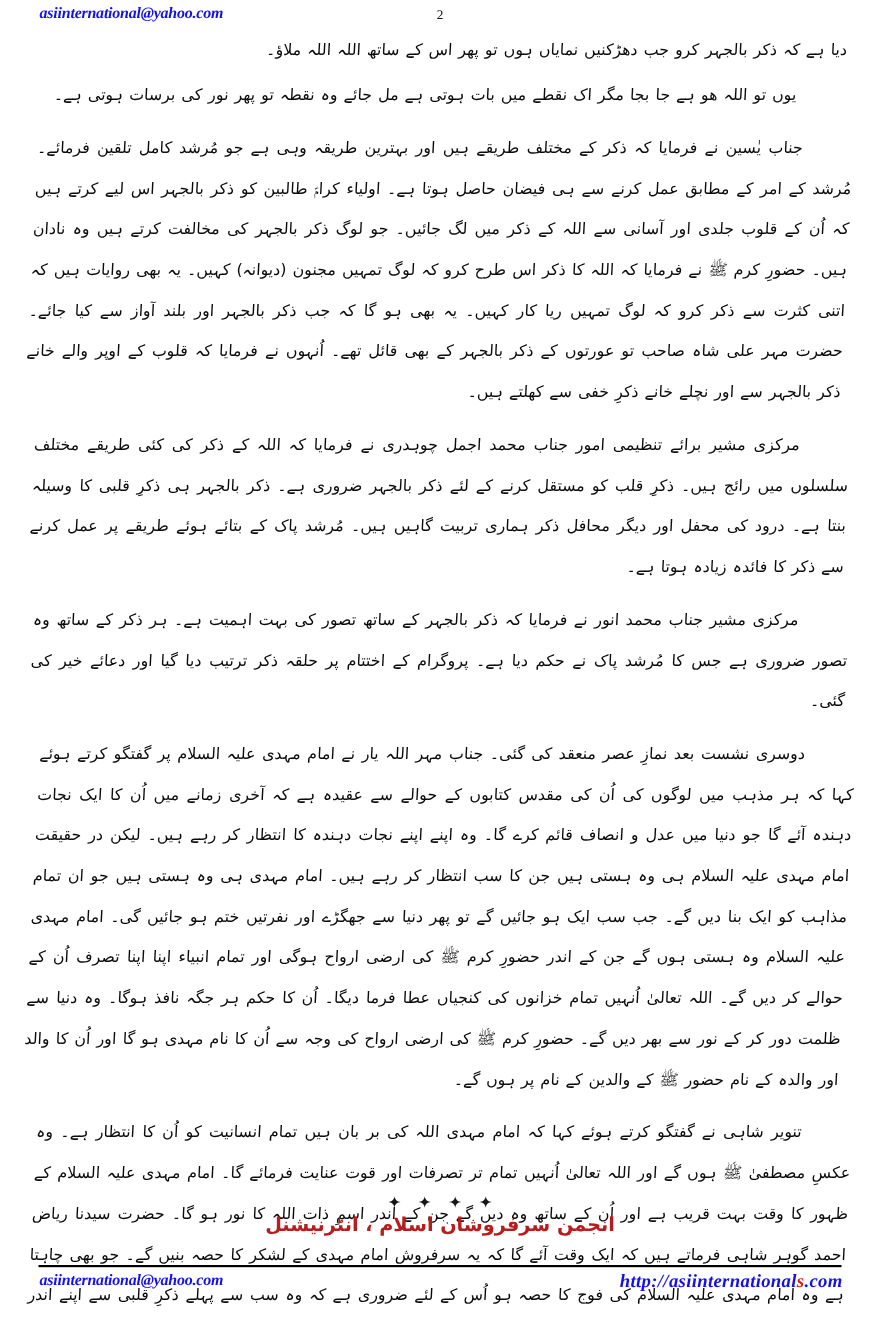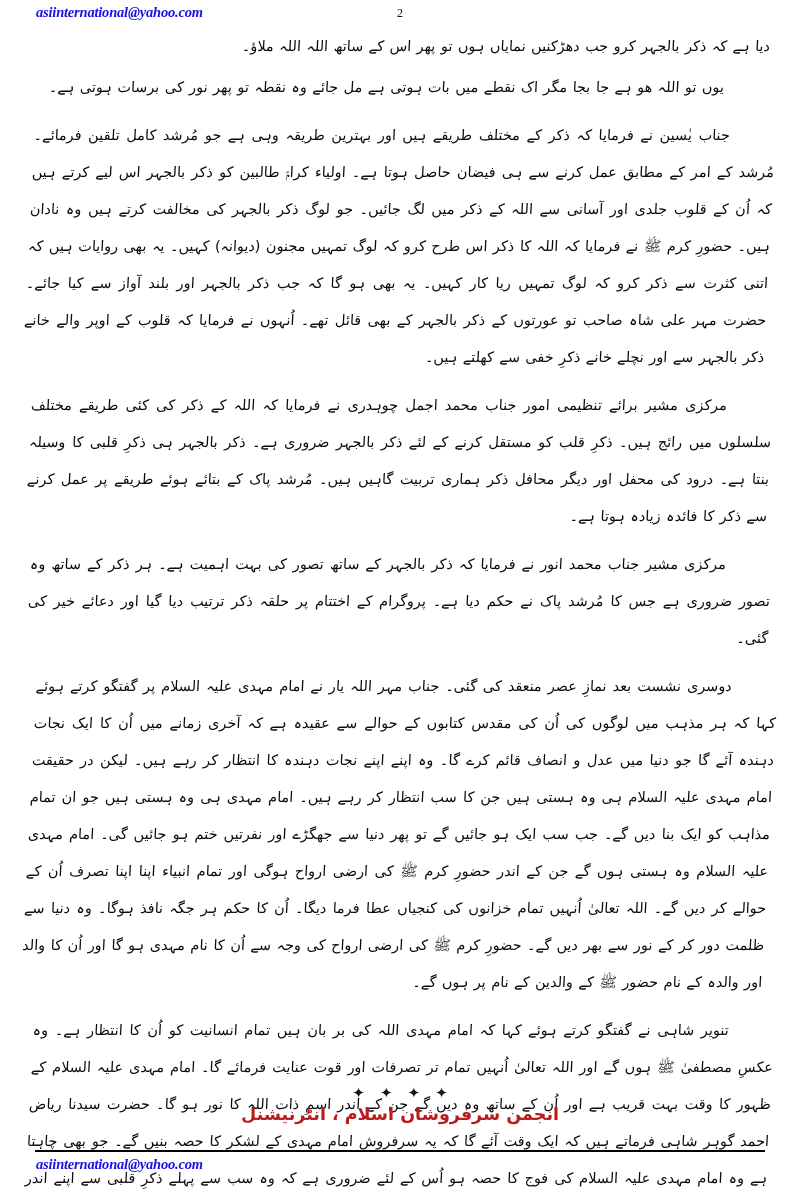--- a/index.html
+++ b/index.html
@@ -194,15 +194,16 @@
     <span class="orn">✦</span>
     <span class="orn">✦</span>
   </div>
 
   <div class="org-name">انجمن سرفروشان اسلام ، انٹرنیشنل</div>
 
   <div class="footer-rule"></div>
 
   <div class="page-footer">
     <div class="footer-email">asiinternational@yahoo.com</div>
+    <div class="footer-url"><span>http://asiinternational</span><span class="red">s</span><span>.com</span></div>
   </div>
 
 </div>
 
 </body></html>

